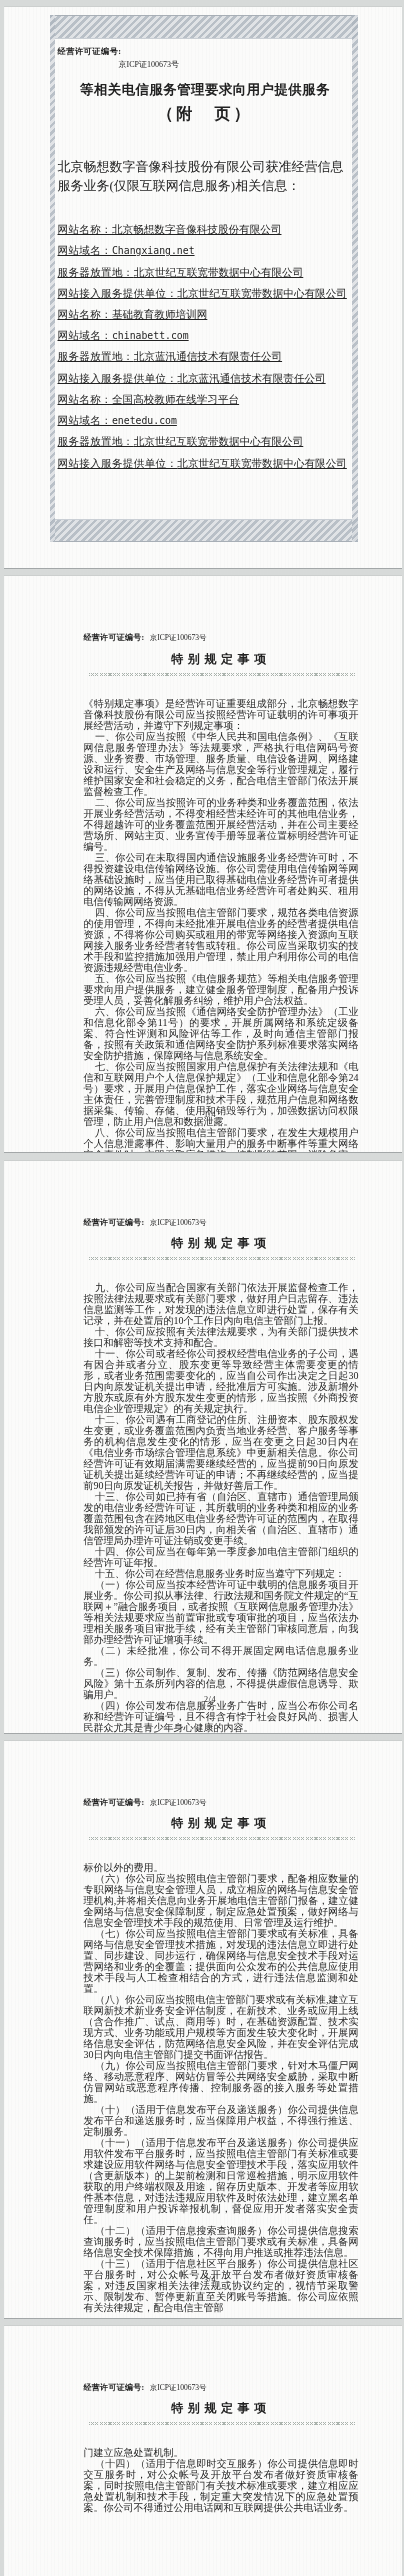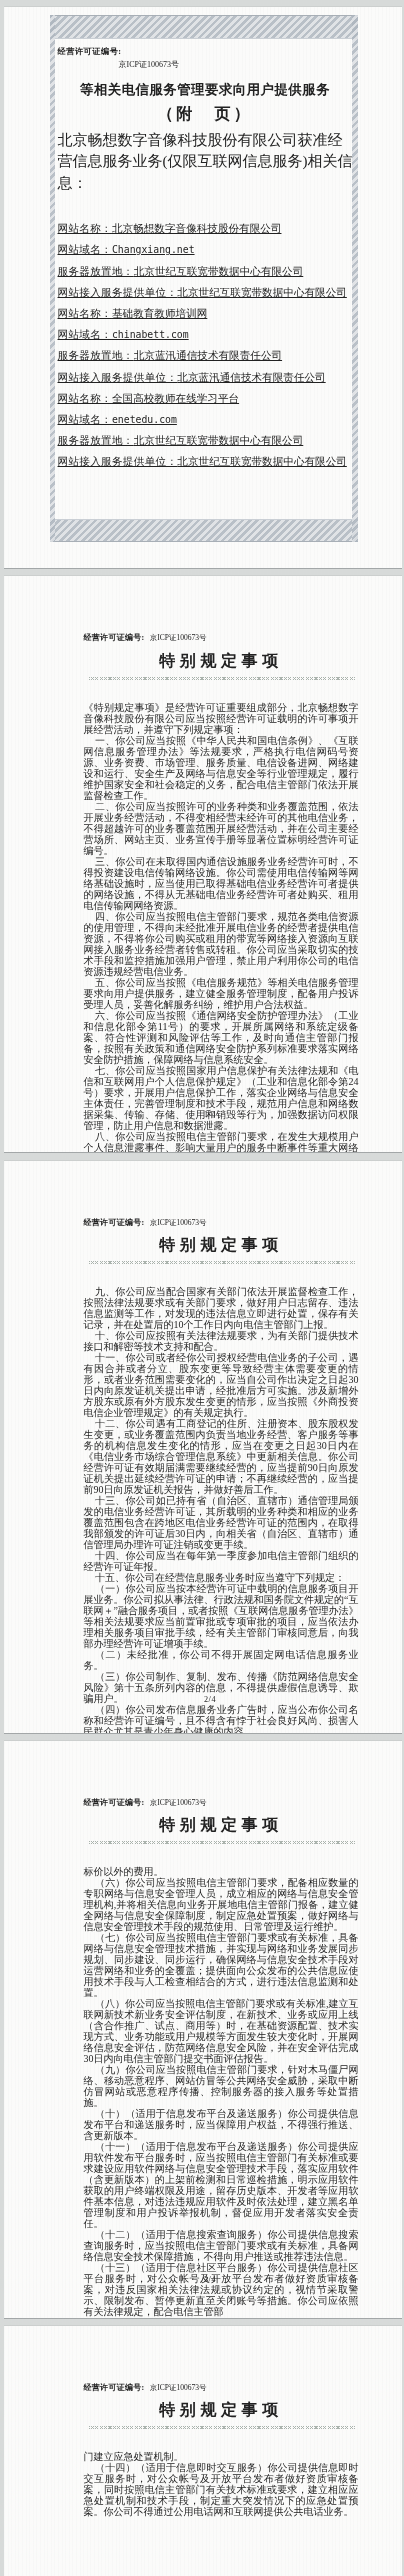--- a/index.html
+++ b/index.html
@@ -25,33 +25,33 @@
   .frame-strip{position:absolute;background:repeating-linear-gradient(135deg,#aeb6bf 0 2.6px,#dcdfe3 2.6px 5.2px);opacity:0.85;}
   .frame-top{left:46px;right:44px;top:8.2px;height:21.6px;border-top:0.5px solid #9aa2ab;border-bottom:0.5px solid #c2c8cf;}
   .frame-bottom{left:46px;right:44px;bottom:26px;height:21.6px;border-bottom:0.5px solid #9aa2ab;border-top:0.5px solid #c2c8cf;}
   .frame-left{left:46px;width:5.7px;top:8.2px;bottom:26px;}
   .frame-right{right:44px;width:5.7px;top:8.2px;bottom:26px;}
   .cert-content{position:relative;padding:39px 49px 0 54px;}
   .lic-row{font-size:8.2px;font-weight:bold;letter-spacing:0.5px;}
   .lic-value-line{margin:2.1px 0 0 61px;font-size:8px;font-weight:normal;}
   .cert-title{margin:10.3px 0 0 0;text-align:center;font-size:13.4px;font-weight:bold;letter-spacing:0.5px;line-height:1.3;}
   .cert-subtitle{margin:6.2px 0 0 0;text-align:center;font-size:16px;font-weight:bold;letter-spacing:3.1px;}
-  .cert-intro{margin:5px 0 0 0;font-size:15px;line-height:1.42;}
+  .cert-intro{margin:33px 0 0 0;font-size:13px;line-height:1.42;}
   .entries{margin-top:27px;text-decoration:underline;}
   .entry{margin:0 0 6.2px 0;font-size:10.6px;line-height:1.42;}
   .e-label{letter-spacing:0.3px;}
   .e-value.latin{font-family:"DejaVu Sans Mono","Liberation Mono",monospace;font-size:9.8px;}
   
   .special-page{padding:0;}
   .sp-0{height:576px;} .sp-1{height:572px;} .sp-2{height:577px;} .sp-3{height:548px;}
   .sp-inner{padding:56px 43px 0 80px;}
   .sp-head{font-size:8px;}
   .sp-head .lic-label{font-weight:bold;letter-spacing:0.3px;}
   .sp-head .lic-value{margin-left:5.2px;font-size:7.5px;}
-  .sp-title{margin:7.2px 0 0 0;text-align:center;font-size:16px;font-weight:bold;letter-spacing:4.6px;}
+  .sp-title{margin:7.2px 0 0 0;text-align:center;font-size:12px;font-weight:bold;letter-spacing:4.6px;}
   .zigzag{
     height:3.1px;margin:5.2px 3.1px 0 5.2px;
     background-image:
       repeating-linear-gradient(135deg,#97a29a 0 0.8px,rgba(0,0,0,0) 0.8px 3.1px),
       repeating-linear-gradient(45deg,#97a29a 0 0.8px,rgba(0,0,0,0) 0.8px 3.1px);
     opacity:0.8;
   }
   .sp-body{margin-top:22px;font-size:10px;line-height:11px;text-align:justify;color:#1e1e1e;}
   .sp-para{margin:0;text-indent:1.15em;}
   .sp-para.noindent{text-indent:0;}
@@ -156,24 +156,24 @@
   <div class="page special-page sp-2">
     <div class="sp-inner">
       <div class="sp-head">
         <span class="lic-label">经营许可证编号:</span><span class="lic-value">京ICP证100673号</span>
       </div>
       <h2 class="sp-title">特别规定事项</h2>
       <div class="zigzag"></div>
       <div class="sp-body">
             <p class="sp-para noindent">标价以外的费用。</p>
             <p class="sp-para">（六）你公司应当按照电信主管部门要求，配备相应数量的专职网络与信息安全管理人员，成立相应的网络与信息安全管理机构,并将相关信息向业务开展地电信主管部门报备，建立健全网络与信息安全保障制度，制定应急处置预案，做好网络与信息安全管理技术手段的规范使用、日常管理及运行维护。</p>
-            <p class="sp-para">（七）你公司应当按照电信主管部门要求或有关标准，具备网络与信息安全管理技术措施，并实现与网络和业务发展同步规划、同步建设、同步运行，确保网络与信息安全技术手段对运营网络和业务的全覆盖；提供面向公众发布的公共信息应使用技术手段与人工检查相结合的方式，进行违法信息监测和处置。</p>
+            <p class="sp-para">（七）你公司应当按照电信主管部门要求或有关标准，具备网络与信息安全管理技术措施，对发现的违法信息立即进行处置、同步建设、同步运行，确保网络与信息安全技术手段对运营网络和业务的全覆盖；提供面向公众发布的公共信息应使用技术手段与人工检查相结合的方式，进行违法信息监测和处置。</p>
             <p class="sp-para">（八）你公司应当按照电信主管部门要求或有关标准,建立互联网新技术新业务安全评估制度，在新技术、业务或应用上线（含合作推广、试点、商用等）时，在基础资源配置、技术实现方式、业务功能或用户规模等方面发生较大变化时，开展网络信息安全评估，防范网络信息安全风险，并在安全评估完成30日内向电信主管部门提交书面评估报告。</p>
             <p class="sp-para">（九）你公司应当按照电信主管部门要求，针对木马僵尸网络、移动恶意程序、网站仿冒等公共网络安全威胁，采取中断仿冒网站或恶意程序传播、控制服务器的接入服务等处置措施。</p>
-            <p class="sp-para">（十）（适用于信息发布平台及递送服务）你公司提供信息发布平台和递送服务时，应当保障用户权益，不得强行推送、含更新版本。</p>
+            <p class="sp-para">（十）（适用于信息发布平台及递送服务）你公司提供信息发布平台和递送服务时，应当保障用户权益，不得强行推送、定制服务。</p>
             <p class="sp-para">（十一）（适用于信息发布平台及递送服务）你公司提供应用软件发布平台服务时，应当按照电信主管部门有关标准或要求建设应用软件网络与信息安全管理技术手段，落实应用软件（含更新版本）的上架前检测和日常巡检措施，明示应用软件获取的用户终端权限及用途，留存历史版本、开发者等应用软件基本信息，对违法违规应用软件及时依法处理，建立黑名单管理制度和用户投诉举报机制，督促应用开发者落实安全责任。</p>
             <p class="sp-para">（十二）（适用于信息搜索查询服务）你公司提供信息搜索查询服务时，应当按照电信主管部门要求或有关标准，具备网络信息安全技术保障措施，不得向用户推送或推荐违法信息。</p>
             <p class="sp-para">（十三）（适用于信息社区平台服务）你公司提供信息社区平台服务时，对公众帐号及开放平台发布者做好资质审核备案，对违反国家相关法律法规或协议约定的，视情节采取警示、限制发布、暂停更新直至关闭账号等措施。你公司应依照有关法律规定，配合电信主管部</p>
           </div>
     </div>
     <div class="sp-footer">3/4</div>
   </div>
 
   <div class="page special-page sp-3">
     <div class="sp-inner">

